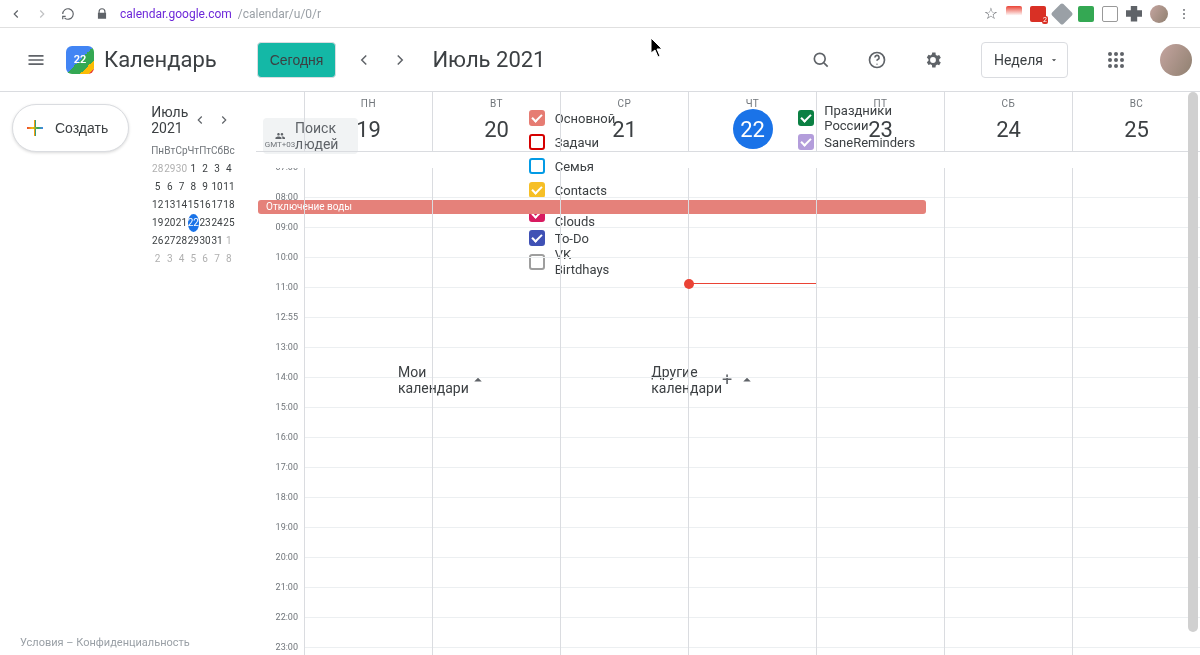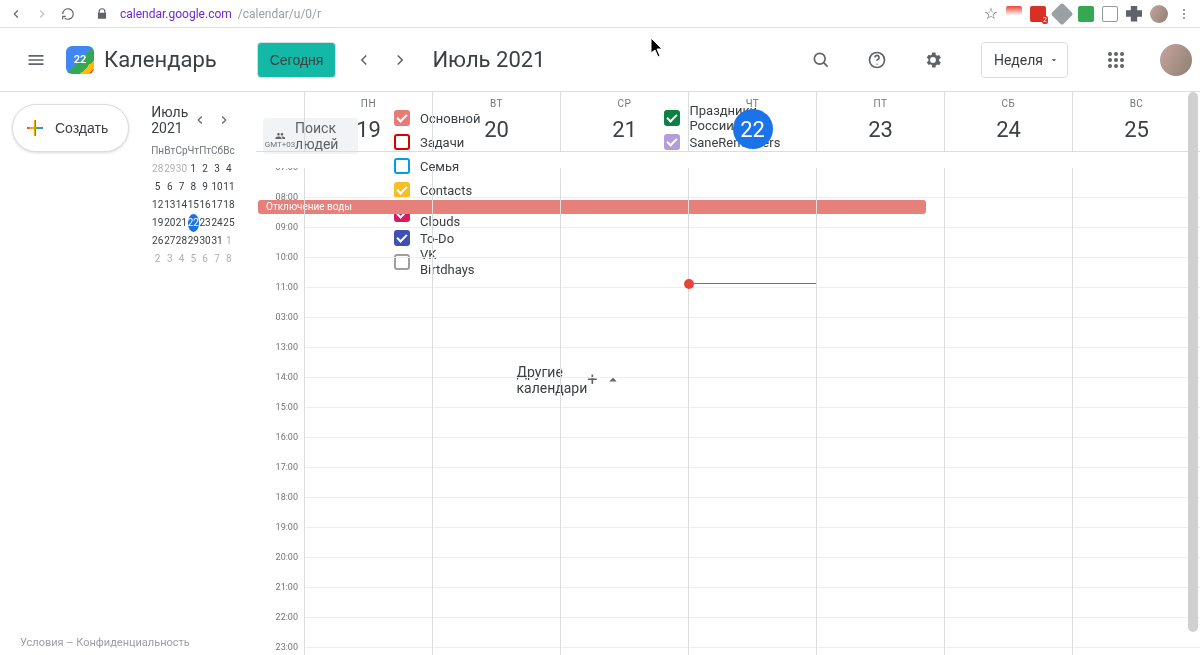--- a/index.html
+++ b/index.html
@@ -278,20 +278,28 @@
         </div>
     </div>
 
     <div class="search-people">
       <svg width="18" height="18" viewBox="0 0 24 24" fill="currentColor">
           <path d="M16 11c1.7 0 3-1.3 3-3s-1.3-3-3-3-3 1.3-3 3 1.3 3 3 3zM8 11c1.7 0 3-1.3 3-3S9.7 5 8 5 5 6.3 5 8s1.3 3 3 3zm0 2c-2.3 0-7 1.2-7 3.5V19h14v-2.5C15 14.2 10.3 13 8 13zm8 0c-.3 0-.6 0-.9.1 1.2.9 1.9 2 1.9 3.4V19h6v-2.5c0-2.3-4.7-3.5-7-3.5z"></path>
         </svg>
       <span>Поиск людей</span>
     </div>
 
+    <div class="section-title">
+      <span>Мои календари</span>
+      <span class="chev">
+          <svg width="18" height="18" viewBox="0 0 24 24" fill="currentColor">
+            <path d="M7 14l5-5 5 5z"></path>
+          </svg>
+        </span>
+    </div>
     <div class="cal-list" id="mycal-list">
         <div class="cal-item">
           <div class="chk on" style="border-color: rgb(230, 124, 115); background: rgb(230, 124, 115);"></div>
           <span>Основной</span>
         </div>
         <div class="cal-item">
           <div class="chk" style="border-color: rgb(213, 0, 0);"></div>
           <span>Задачи</span>
         </div>
         <div class="cal-item">
@@ -391,21 +399,21 @@
           <div class="allday-event" style="background: rgb(229, 129, 122); left: calc(0% + 2px); width: calc(71.4286% - 6px); position: absolute; top: 0px;">Отключение воды</div>
         </div>
     </div>
     <div class="cg-body">
       <div class="cg-hours" id="cg-hours">
           <div class="hour-label">07:00</div>
           <div class="hour-label">08:00</div>
           <div class="hour-label">09:00</div>
           <div class="hour-label">10:00</div>
           <div class="hour-label">11:00</div>
-          <div class="hour-label">03:00</div>
+          <div class="hour-label">12:55</div>
           <div class="hour-label">13:00</div>
           <div class="hour-label">14:00</div>
           <div class="hour-label">15:00</div>
           <div class="hour-label">16:00</div>
           <div class="hour-label">17:00</div>
           <div class="hour-label">18:00</div>
           <div class="hour-label">19:00</div>
           <div class="hour-label">20:00</div>
           <div class="hour-label">21:00</div>
           <div class="hour-label">22:00</div>

